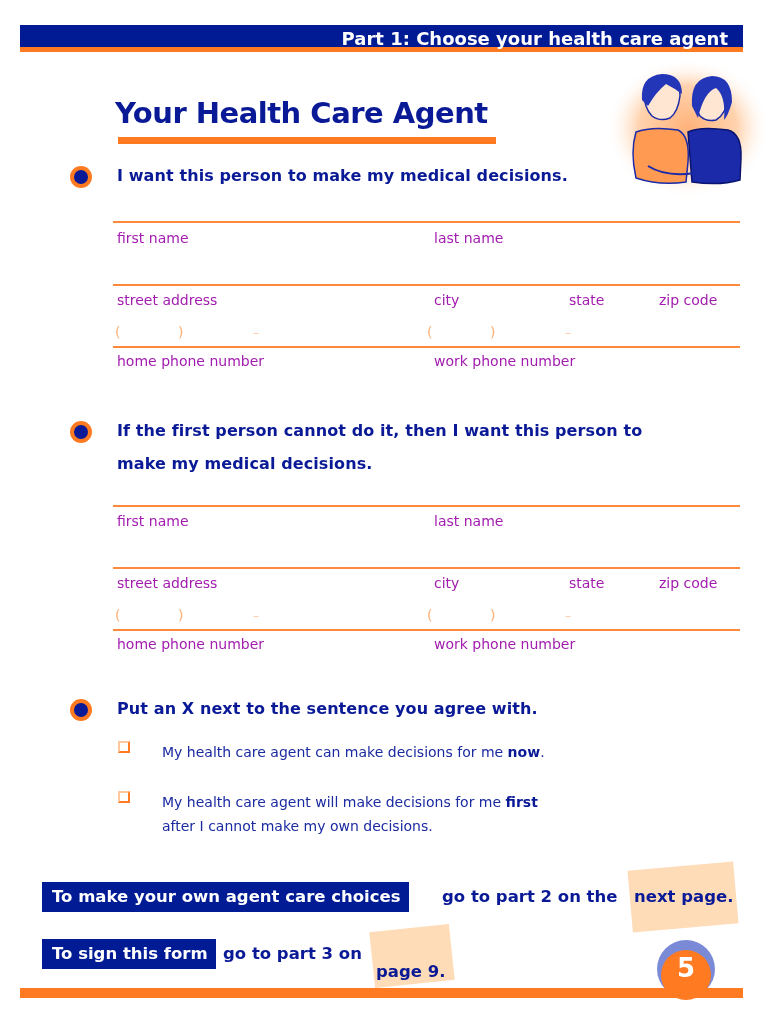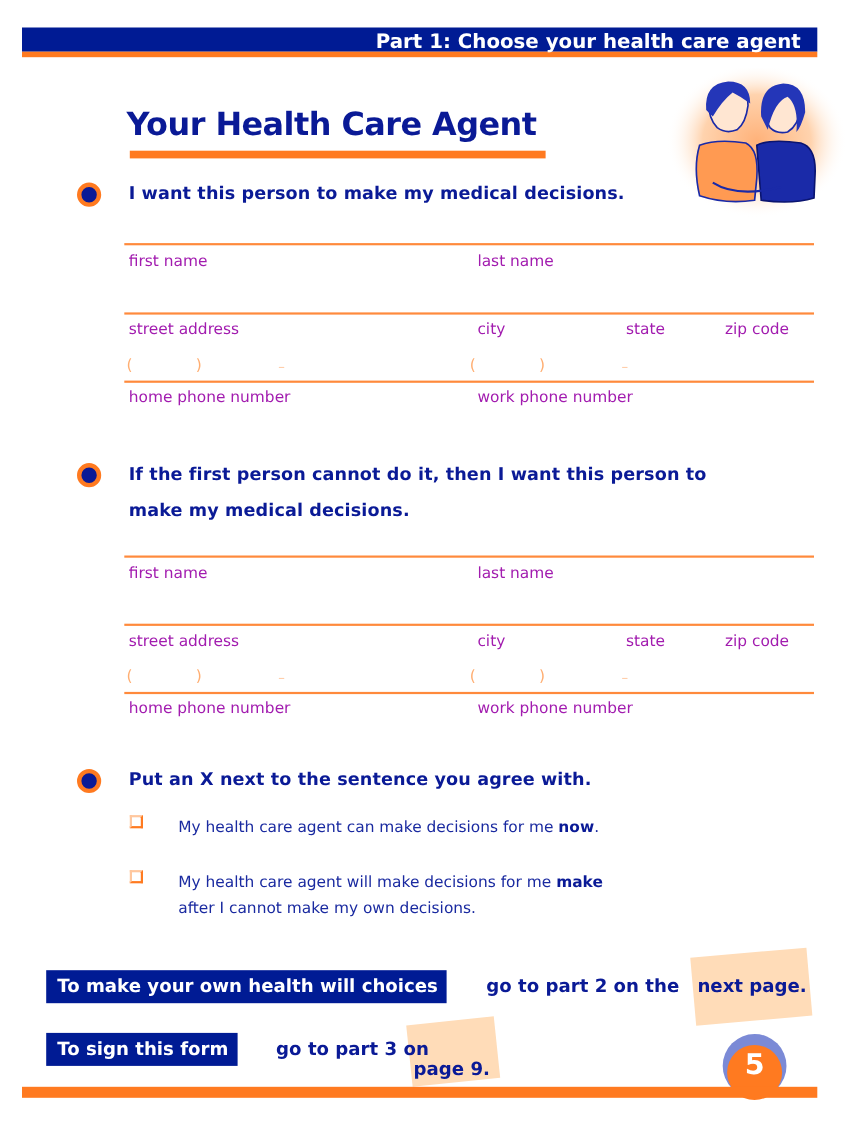--- a/index.html
+++ b/index.html
@@ -135,29 +135,29 @@
 <div class="abs lbl" style="left:117px; top:636px;">home phone number</div>
 <div class="abs lbl" style="left:434px; top:636px;">work phone number</div>
 
 <div class="abs bullet" style="left:70px; top:699px;"></div>
 <div class="abs q-text" style="left:117px; top:699px;">Put an X next to the sentence you agree with.</div>
 
 <div class="abs cb" style="left:118px; top:741px;"></div>
 <div class="abs opt" style="left:162px; top:740px;"><span>My health care agent can make decisions for me </span><b>now</b><span>.</span></div>
 
 <div class="abs cb" style="left:118px; top:791px;"></div>
-<div class="abs opt" style="left:162px; top:790px;"><span>My health care agent will make decisions for me </span><b>make</b></div>
+<div class="abs opt" style="left:162px; top:790px;"><span>My health care agent will make decisions for me </span><b>first</b></div>
 <div class="abs opt" style="left:162px; top:814px;">after I cannot make my own decisions.</div>
 
 <div class="abs peach" style="left:630px; top:866px; width:106px; height:62px; transform: rotate(-5deg);"></div>
-<div class="abs nav-box" style="left:42px; top:882px;">To make your own health will choices</div>
+<div class="abs nav-box" style="left:42px; top:882px;">To make your own agent care choices</div>
 <div class="abs nav-text" style="left:442px; top:882px;">go to part 2 on the</div>
 <div class="abs nav-text" style="left:634px; top:882px;">next page.</div>
 
 <div class="abs peach" style="left:372px; top:928px; width:80px; height:56px; transform: rotate(-6deg);"></div>
 <div class="abs nav-box" style="left:42px; top:939px;">To sign this form</div>
-<div class="abs nav-text" style="left:223px; top:939px;margin-left:28px;">go to part 3 on</div>
+<div class="abs nav-text" style="left:223px; top:939px;">go to part 3 on</div>
 <div class="abs nav-text" style="left:376px; top:957px;">page 9.</div>
 
 <div class="abs page-num-outer"></div>
 <div class="abs page-num-inner"></div>
 <div class="abs page-num">5</div>
 <div class="abs footer-bar"></div>
 
 </body></html>

